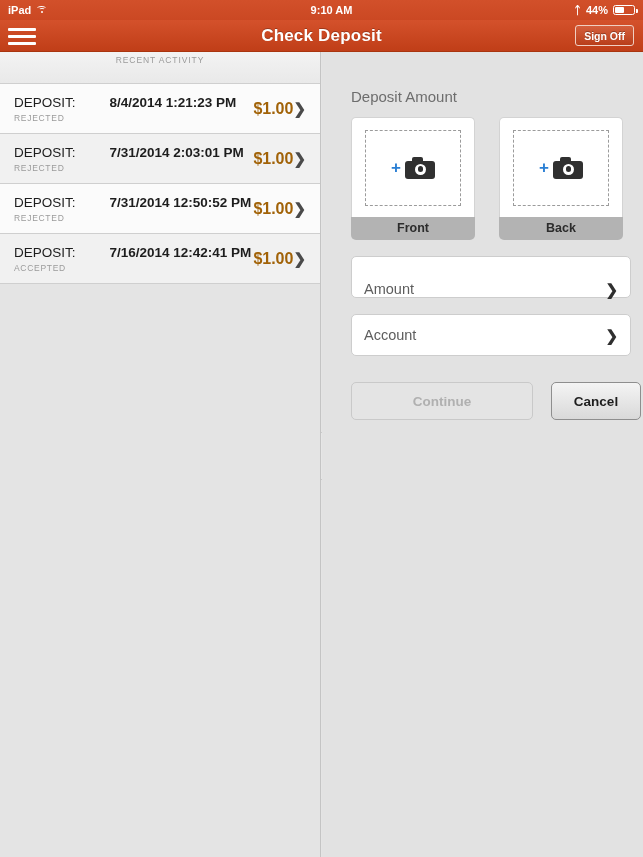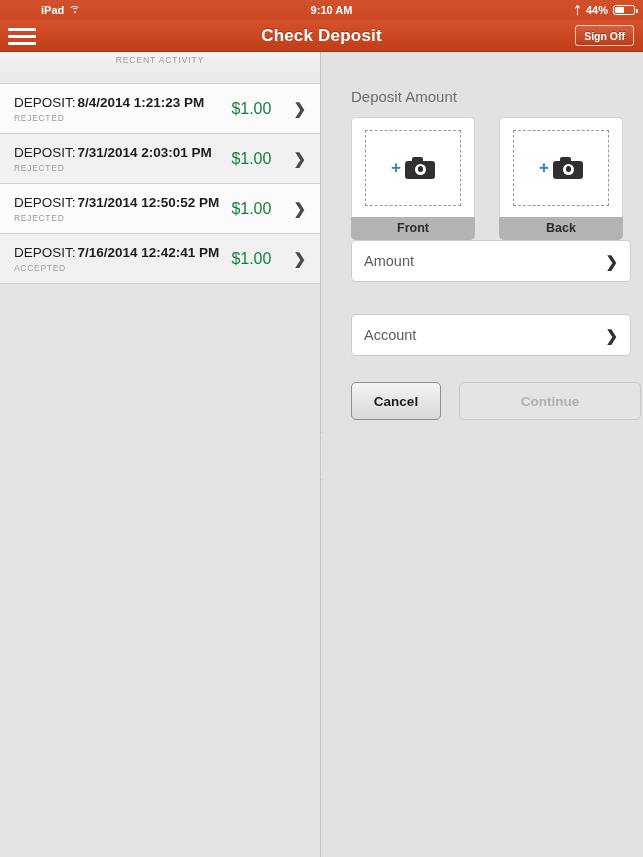--- a/index.html
+++ b/index.html
@@ -9,21 +9,21 @@
     background:#e4e4e4; overflow:hidden;
   }
 
   
   .statusbar {
     position:absolute; top:0; left:0; width:643px; height:20px;
     background:linear-gradient(to bottom,#d2502a,#cb4823);
     display:flex; align-items:center; color:#fff;
     font-size:11px; font-weight:bold;
   }
-  .sb-left { position:absolute; left:8px; display:flex; align-items:center; gap:5px;margin-left:33px; }
+  .sb-left { position:absolute; left:8px; display:flex; align-items:center; gap:5px; }
   .sb-center { position:absolute; left:10px; width:643px; text-align:center; font-size:11px; }
   .sb-right { position:absolute; right:8px; display:flex; align-items:center; gap:5px; }
   .wifi { width:11px; height:9px; position:relative; }
   .wifi i { position:absolute; display:block; border:1.4px solid #fff; border-bottom:none;
             border-left-color:transparent; border-right-color:transparent; border-radius:50% 50% 0 0; }
   .wifi i:nth-child(1){ width:11px; height:6px; left:0; top:0; }
   .wifi i:nth-child(2){ width:6px; height:3.5px; left:2.5px; top:2.5px; }
   .wifi i:nth-child(3){ width:2px; height:2px; left:4.5px; top:5.5px;
                         background:#fff; border:none; border-radius:50%; }
   .bt { font-size:11px; line-height:1; }
@@ -79,25 +79,25 @@
   }
 
   
   .row {
     position:relative; height:50px; padding:0 14px;
     display:flex; align-items:center;
     border-bottom:1px solid #cfcfcf; background:#fbfbfb; cursor:pointer;
   }
   .row.alt { background:#f1f1f1; }
   .row-main { flex:1; min-width:0; }
-  .row-line { display:flex; align-items:baseline; gap:2px; }
+  .row-line { display:flex; align-items:baseline; gap:14px; }
   .row-label { font-size:13.5px; color:#1d1d1d; }
-  .row-date { font-size:13.5px; color:#1d1d1d; font-weight:bold; }
+  .row-date { font-size:13.5px; color:#1d1d1d; font-weight:bold;margin-left:20px; }
   .row-status { font-size:8.5px; color:#9b9b9b; letter-spacing:.7px; margin-top:3px; }
-  .row-amt { font-size:16px; font-weight:normal; color:#15803d; margin-right:22px; }
+  .row-amt { font-size:16px; font-weight:bold; color:#a16207; margin-right:0; }
   .chev { font-size:15px; color:#4a4a4a; font-weight:bold; line-height:1; }
 
   
   .grip {
     position:absolute; left:321px; top:432px; width:18px; height:48px;
     background:linear-gradient(to right,#e6e6e6,#dcdcdc);
     border:1px solid #cacaca; border-left:none; border-radius:0 4px 4px 0;
     display:flex; align-items:center; justify-content:center; gap:2px; cursor:col-resize;
   }
   .grip i { display:block; width:1.6px; height:18px; background:#bdbdbd; }
@@ -134,21 +134,21 @@
     font-size:12.5px; font-weight:bold; color:#2c2c2c;
   }
 
   .field {
     position:absolute; left:29px; width:280px; height:42px;
     background:#fff; border:1px solid #cdcdcd; border-radius:5px;
     display:flex; align-items:center; padding:0 12px; cursor:pointer;
   }
   .field-label { flex:1; font-size:14.5px; color:#5d5d5d; }
   .field .chev { color:#2f2f2f; font-size:15px; }
-  #f-amount { top:188px; }
+  #f-amount { top:204px;align-items:flex-end; }
   #f-account { top:262px; }
 
   .btns { position:absolute; left:29px; top:330px; display:flex; gap:18px; }
   .btn {
     height:38px; border-radius:5px; font-size:13.5px; font-weight:bold;
     display:flex; align-items:center; justify-content:center; cursor:pointer;
   }
   .btn-cancel {
     width:90px; background:linear-gradient(to bottom,#f4f4f4,#d9d9d9);
     border:1px solid #8e8e8e; color:#1d1d1d;
@@ -285,16 +285,16 @@
     <span class="field-label">Amount</span>
     <span class="chev">❯</span>
   </div>
 
   <div class="field" id="f-account">
     <span class="field-label">Account</span>
     <span class="chev">❯</span>
   </div>
 
   <div class="btns">
+    <div class="btn btn-continue">Continue</div>
     <div class="btn btn-cancel">Cancel</div>
-    <div class="btn btn-continue">Continue</div>
   </div>
 </div>
 
 </body></html>

